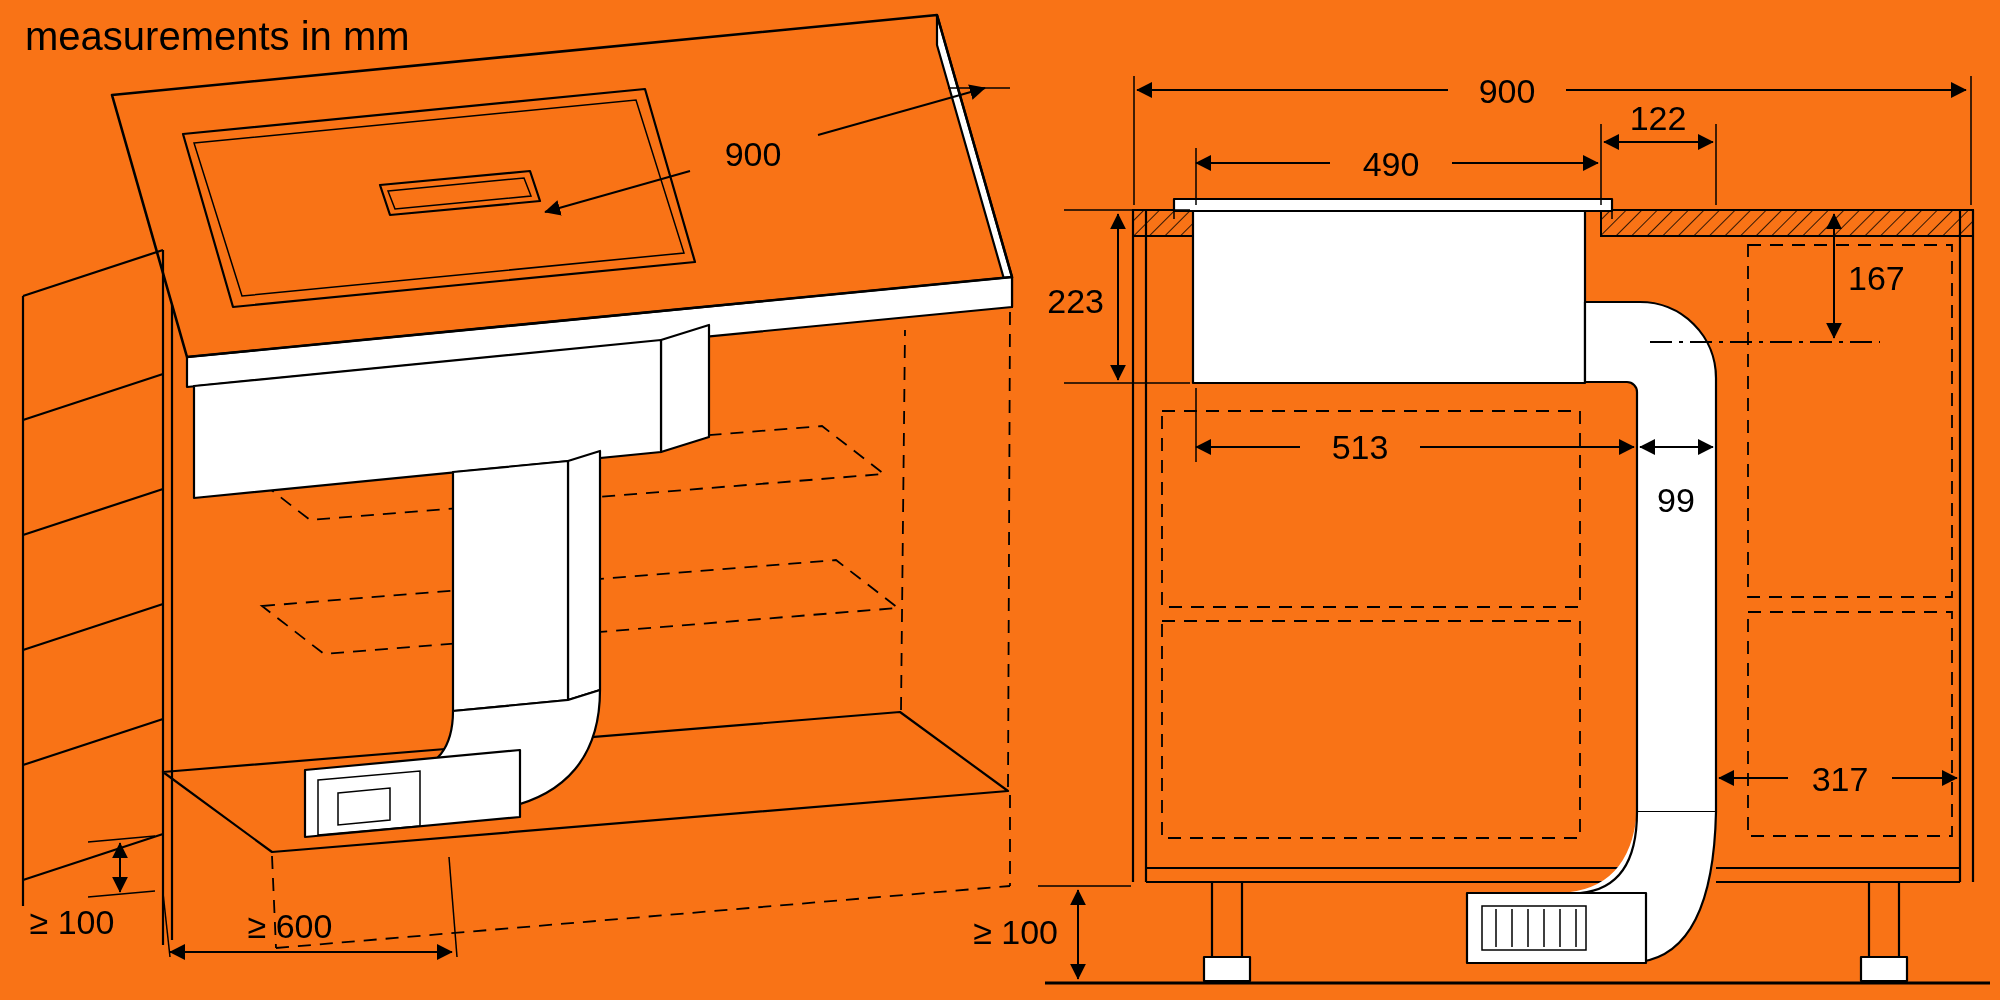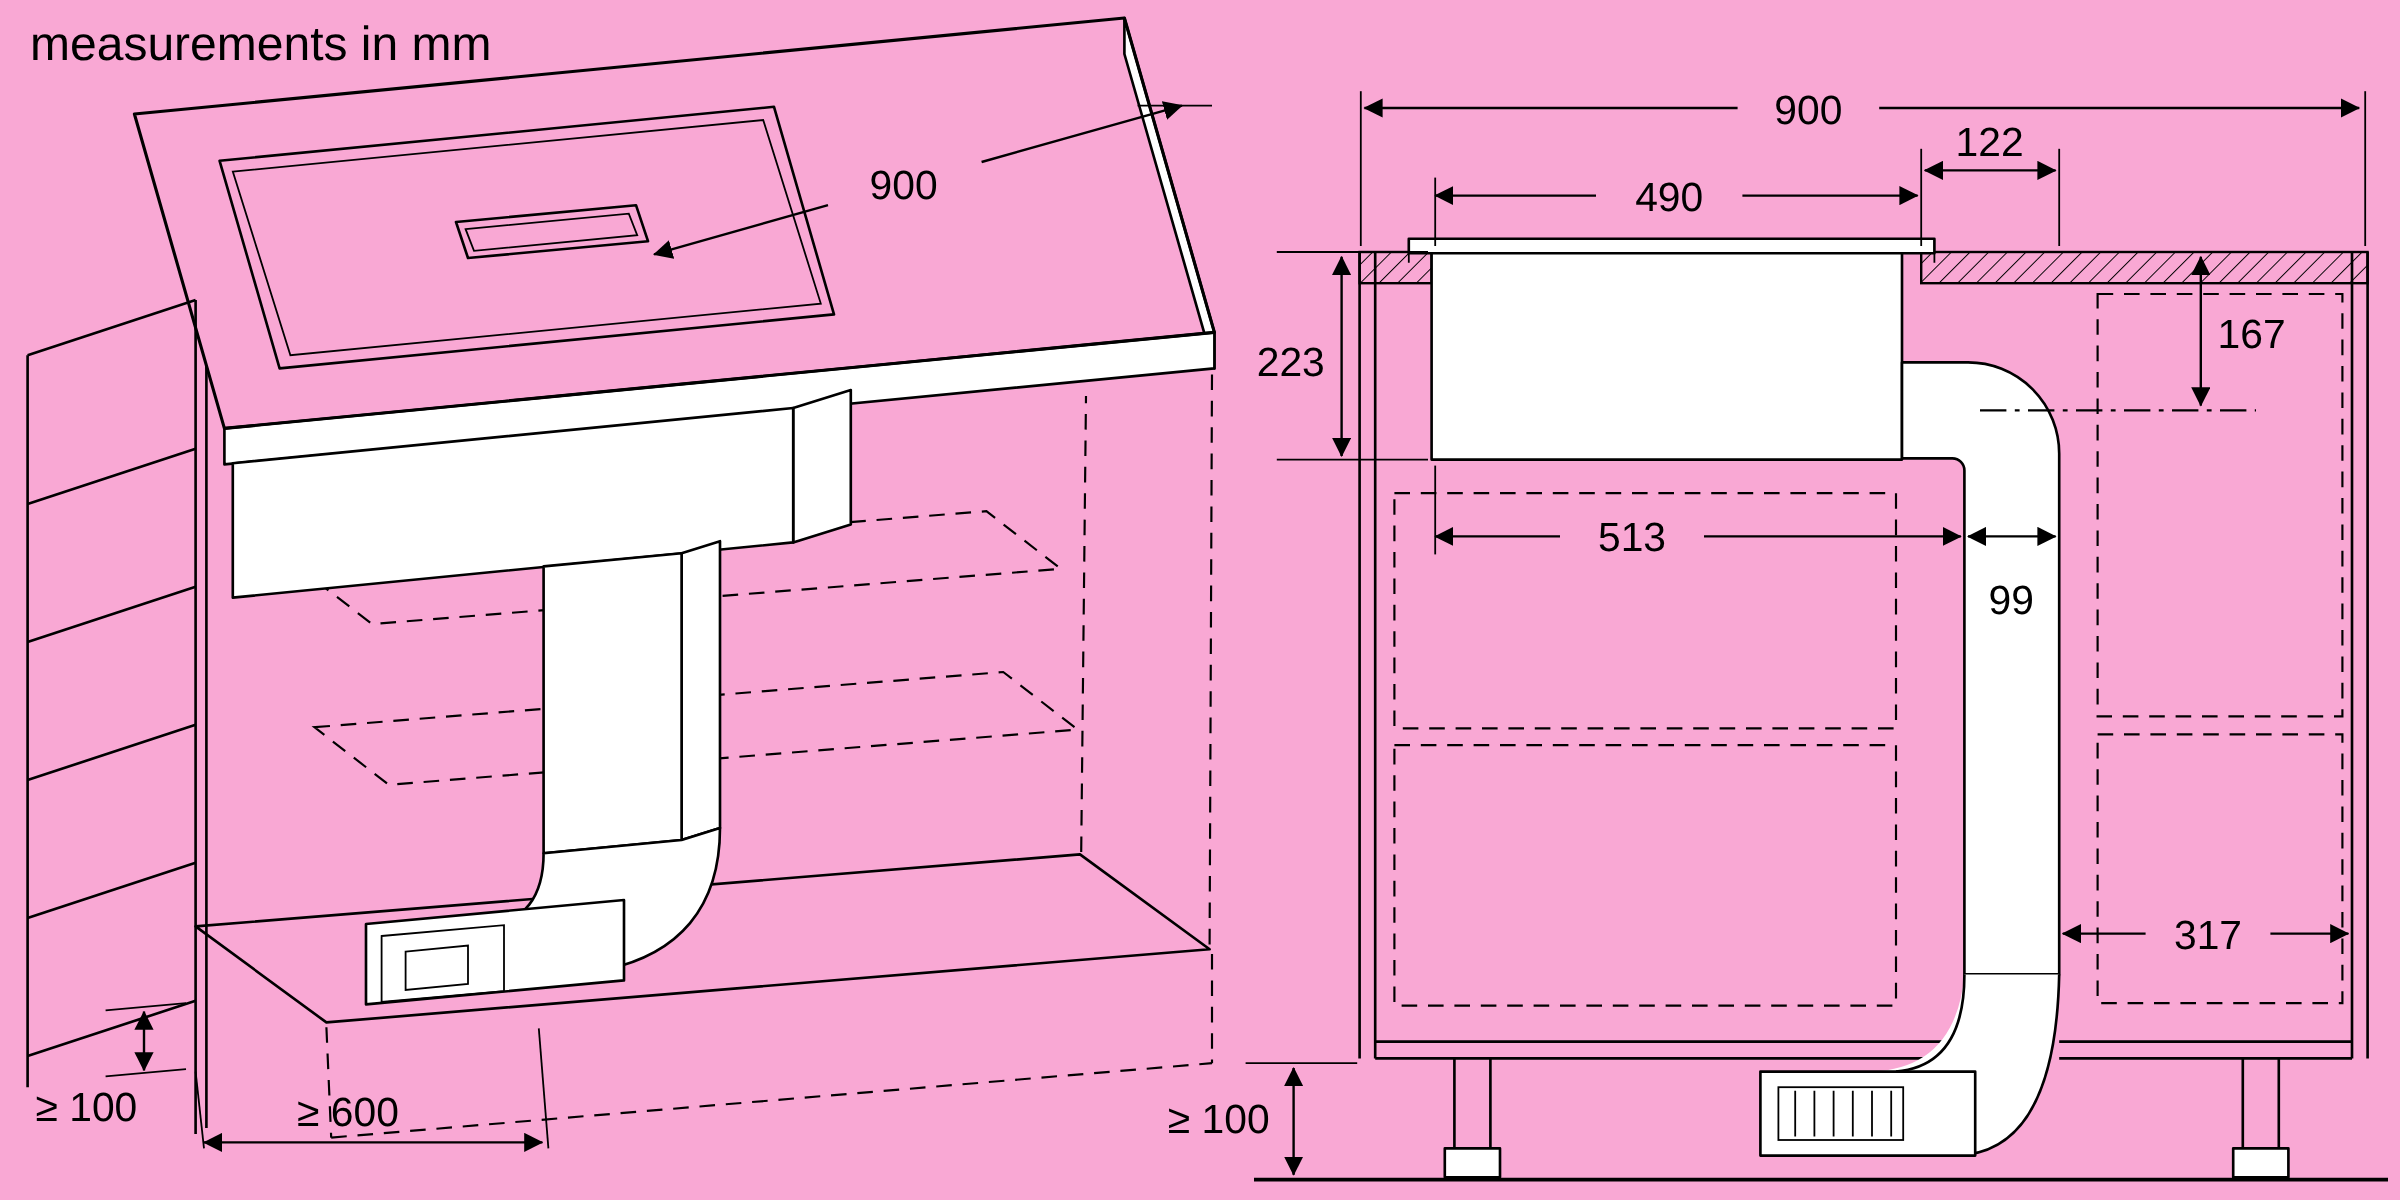--- a/index.html
+++ b/index.html
@@ -1,16 +1,16 @@
 <!DOCTYPE html>
 <html><head>
 <meta charset="utf-8">
 <style>
   html,body{margin:0;padding:0;background:#fff;}
-  #stage{position:relative;width:2000px;height:1000px;background:#f9a8d4;overflow:hidden;
+  #stage{position:relative;width:2000px;height:1000px;background:#f97316;overflow:hidden;
          font-family:"Liberation Sans", sans-serif;}
   svg{position:absolute;left:0;top:0;}
   text{font-family:"Liberation Sans", sans-serif;font-size:34px;fill:#000;}
   .title{font-size:40px;}
   .ln{fill:none;stroke:#000;stroke-width:2.2;stroke-linejoin:round;}
   .lnthick{fill:none;stroke:#000;stroke-width:2.6;stroke-linejoin:round;}
   .thin{fill:none;stroke:#000;stroke-width:1.5;}
   .fw{fill:#fff;stroke:#000;stroke-width:2.2;stroke-linejoin:round;}
   .dash{fill:none;stroke:#000;stroke-width:1.8;stroke-dasharray:13 9;}
   .dashdot{fill:none;stroke:#000;stroke-width:1.8;stroke-dasharray:22 7 4 7;}

